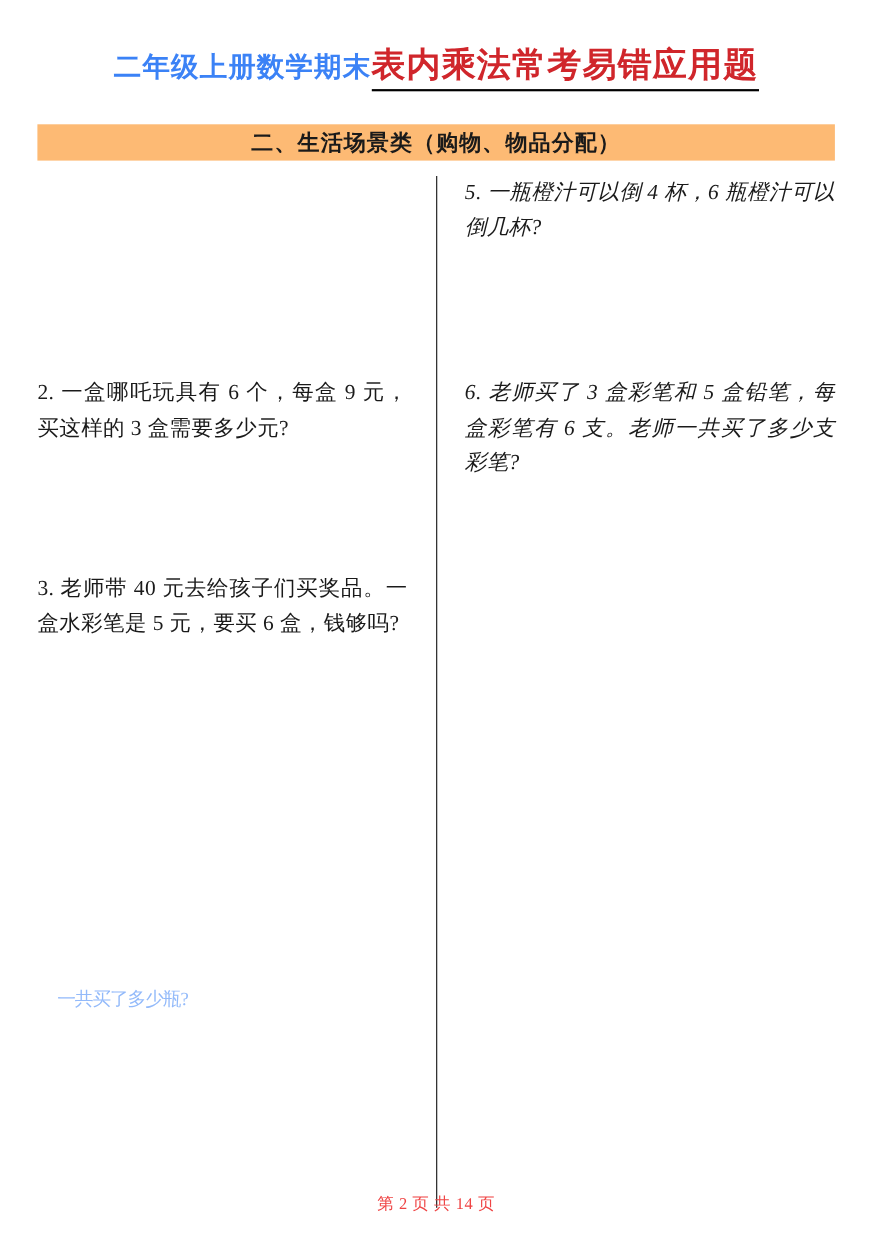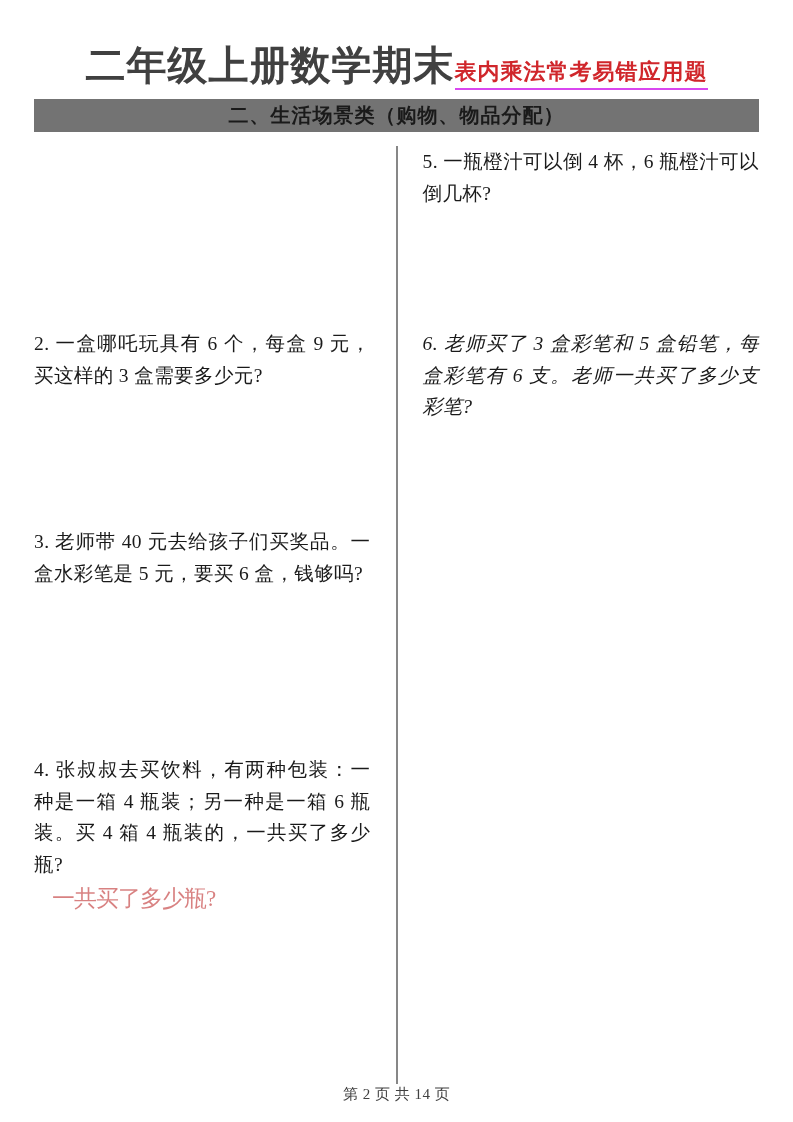--- a/index.html
+++ b/index.html
@@ -28,38 +28,38 @@
   .title-row {
     display: flex;
     align-items: baseline;
     justify-content: center;
     white-space: nowrap;
     margin-top: 8px;
   }
   .title-black {
     font-family: Liberation Sans, sans-serif;
     font-weight: bold;
-    font-size: 40px;
+    font-size: 25px;
     letter-spacing: 1px;
-    color: #404040;
+    color: #3b82f6;
   }
   .title-red {
     font-family: "Liberation Serif", "DejaVu Serif", serif;
     font-weight: bold;
-    font-size: 22px;
+    font-size: 31px;
     letter-spacing: 1px;
     color: #d0262b;
-    border-bottom: 2px solid #d946ef;
+    border-bottom: 2px solid #000000;
     padding-bottom: 1px;
   }
 
   
   .section-banner {
-    margin: 6px 0 0 0;
-    background: #737373;
+    margin: 30px 0 0 0;
+    background: #fdba74;
     height: 33px;
     display: flex;
     align-items: center;
     justify-content: center;
   }
   .section-banner .section-label {
     font-family: "Liberation Serif", "DejaVu Serif", serif;
     font-weight: bold;
     font-size: 20px;
     letter-spacing: 1px;
@@ -95,50 +95,50 @@
     font-size: 19.5px;
     line-height: 1.62;
     letter-spacing: 0.4px;
     text-align: justify;
     text-justify: inter-ideograph;
   }
 
   
   .lq1 { position: absolute; top: 0px;   left: 0; right: 26px; }
   .lq2 { position: absolute; top: 182px; left: 0; right: 26px; }
-  .lq3 { position: absolute; top: 380px; left: 0; right: 26px; font-family: Liberation Serif, serif; }
+  .lq3 { position: absolute; top: 360px; left: 0; right: 26px; font-family: Liberation Serif, serif; }
   .lq4 { position: absolute; top: 608px; left: 0; right: 26px; }
 
   
-  .rq1 { position: absolute; top: 0px;   left: 26px; right: 0; }
+  .rq1 { position: absolute; top: 0px;   left: 26px; right: 0; font-style: italic; }
   .rq2 { position: absolute; top: 182px; left: 26px; right: 0; font-style: italic; }
   .rq3 { position: absolute; top: 400px; left: 26px; right: 0; }
   .rq4 { position: absolute; top: 620px; left: 26px; right: 0; }
 
   
   .smudge {
     position: absolute;
     top: 737px;
     left: 18px;
-    font-size: 23px;
-    color: #b91c1c;
+    font-size: 17px;
+    color: #3b82f6;
     opacity: 0.55;
     letter-spacing: -1px;
     white-space: nowrap;
   }
 
   
   .footer {
     position: absolute;
     left: 0;
     right: 0;
     bottom: 18px;
     text-align: center;
     font-size: 15px;
-    color: #404040;
+    color: #ef4444;
     letter-spacing: 0.5px;
   }
 </style>
 </head>
 <body>
 
 <div class="page">
 
   <div class="title-row">
     <span class="title-black">二年级上册数学期末</span>
@@ -149,21 +149,20 @@
     <span class="section-label">二、生活场景类（购物、物品分配）</span>
   </div>
 
   <div class="columns">
 
     <div class="divider"></div>
 
     <div class="col col-left">
       <div class="q lq2">2. 一盒哪吒玩具有 6 个，每盒 9 元，买这样的 3 盒需要多少元?</div>
       <div class="q lq3">3. 老师带 40 元去给孩子们买奖品。一盒水彩笔是 5 元，要买 6 盒，钱够吗?</div>
-      <div class="q lq4">4. 张叔叔去买饮料，有两种包装：一种是一箱 4 瓶装；另一种是一箱 6 瓶装。买 4 箱 4 瓶装的，一共买了多少瓶?</div>
       <div class="smudge">一共买了多少瓶?</div>
     </div>
 
     <div class="col col-right">
       <div class="q rq1">5. 一瓶橙汁可以倒 4 杯，6 瓶橙汁可以倒几杯?</div>
       <div class="q rq2">6. 老师买了 3 盒彩笔和 5 盒铅笔，每盒彩笔有 6 支。老师一共买了多少支彩笔?</div>
     </div>
 
   </div>
 

